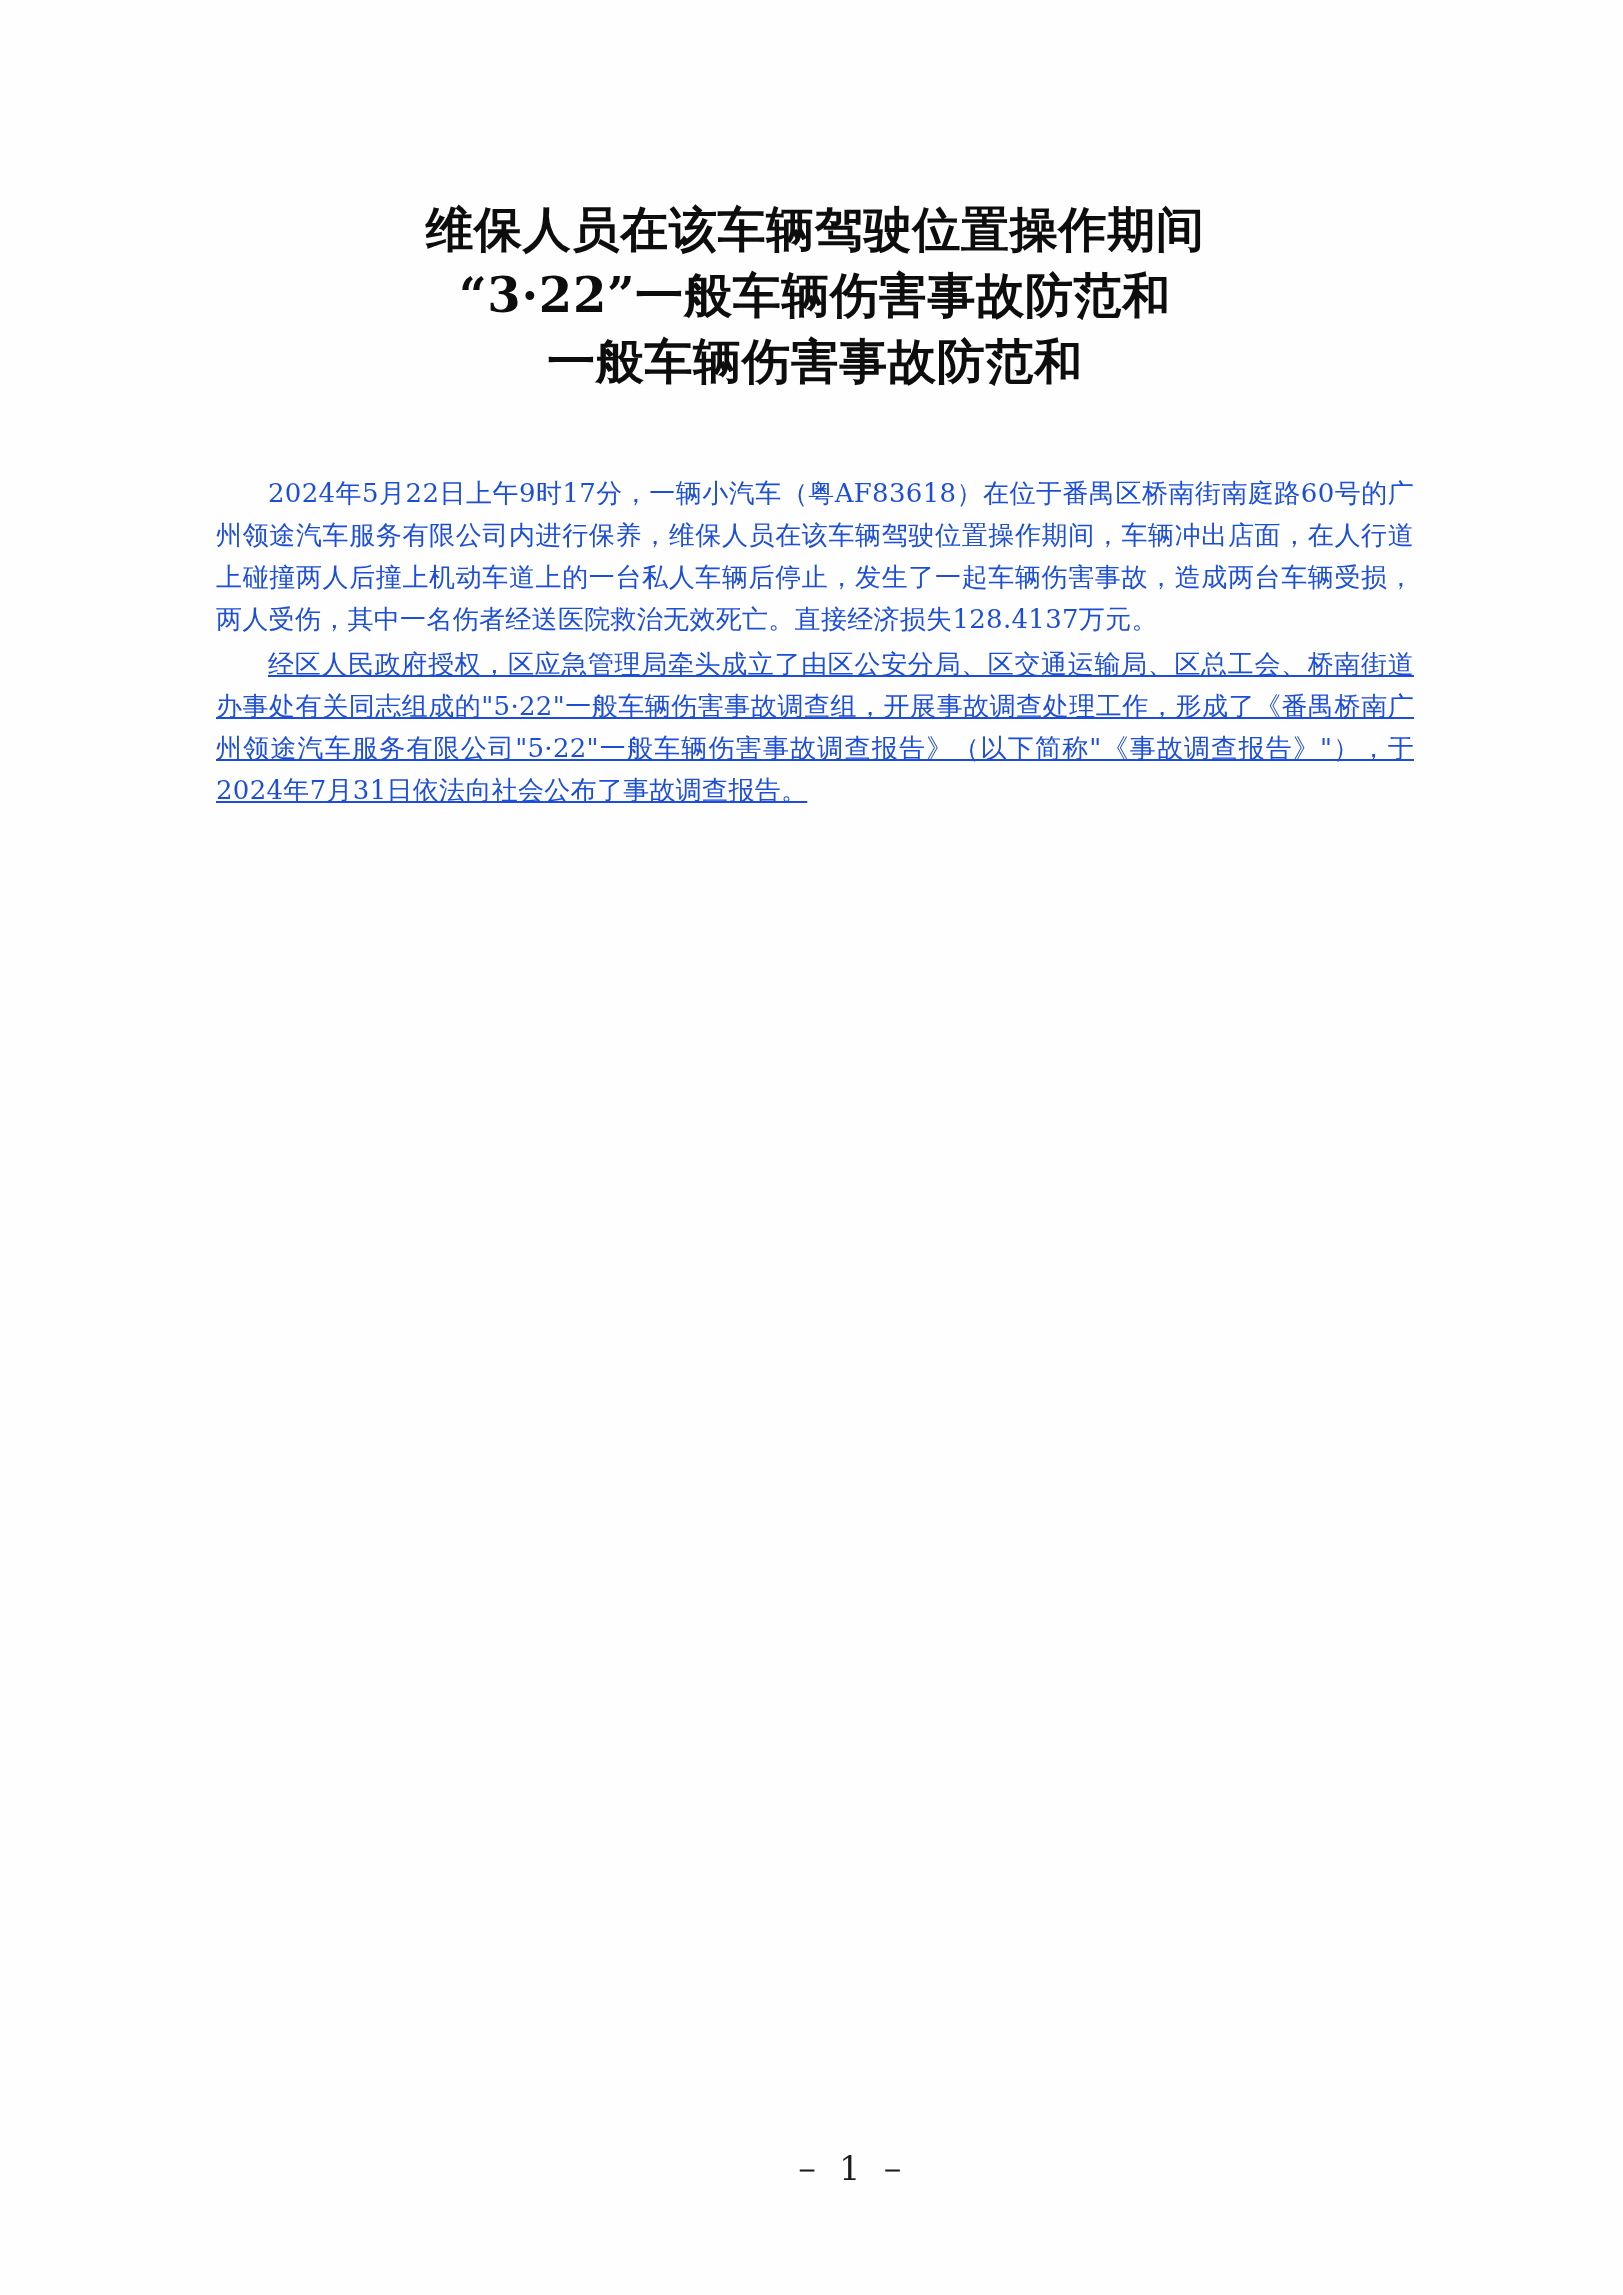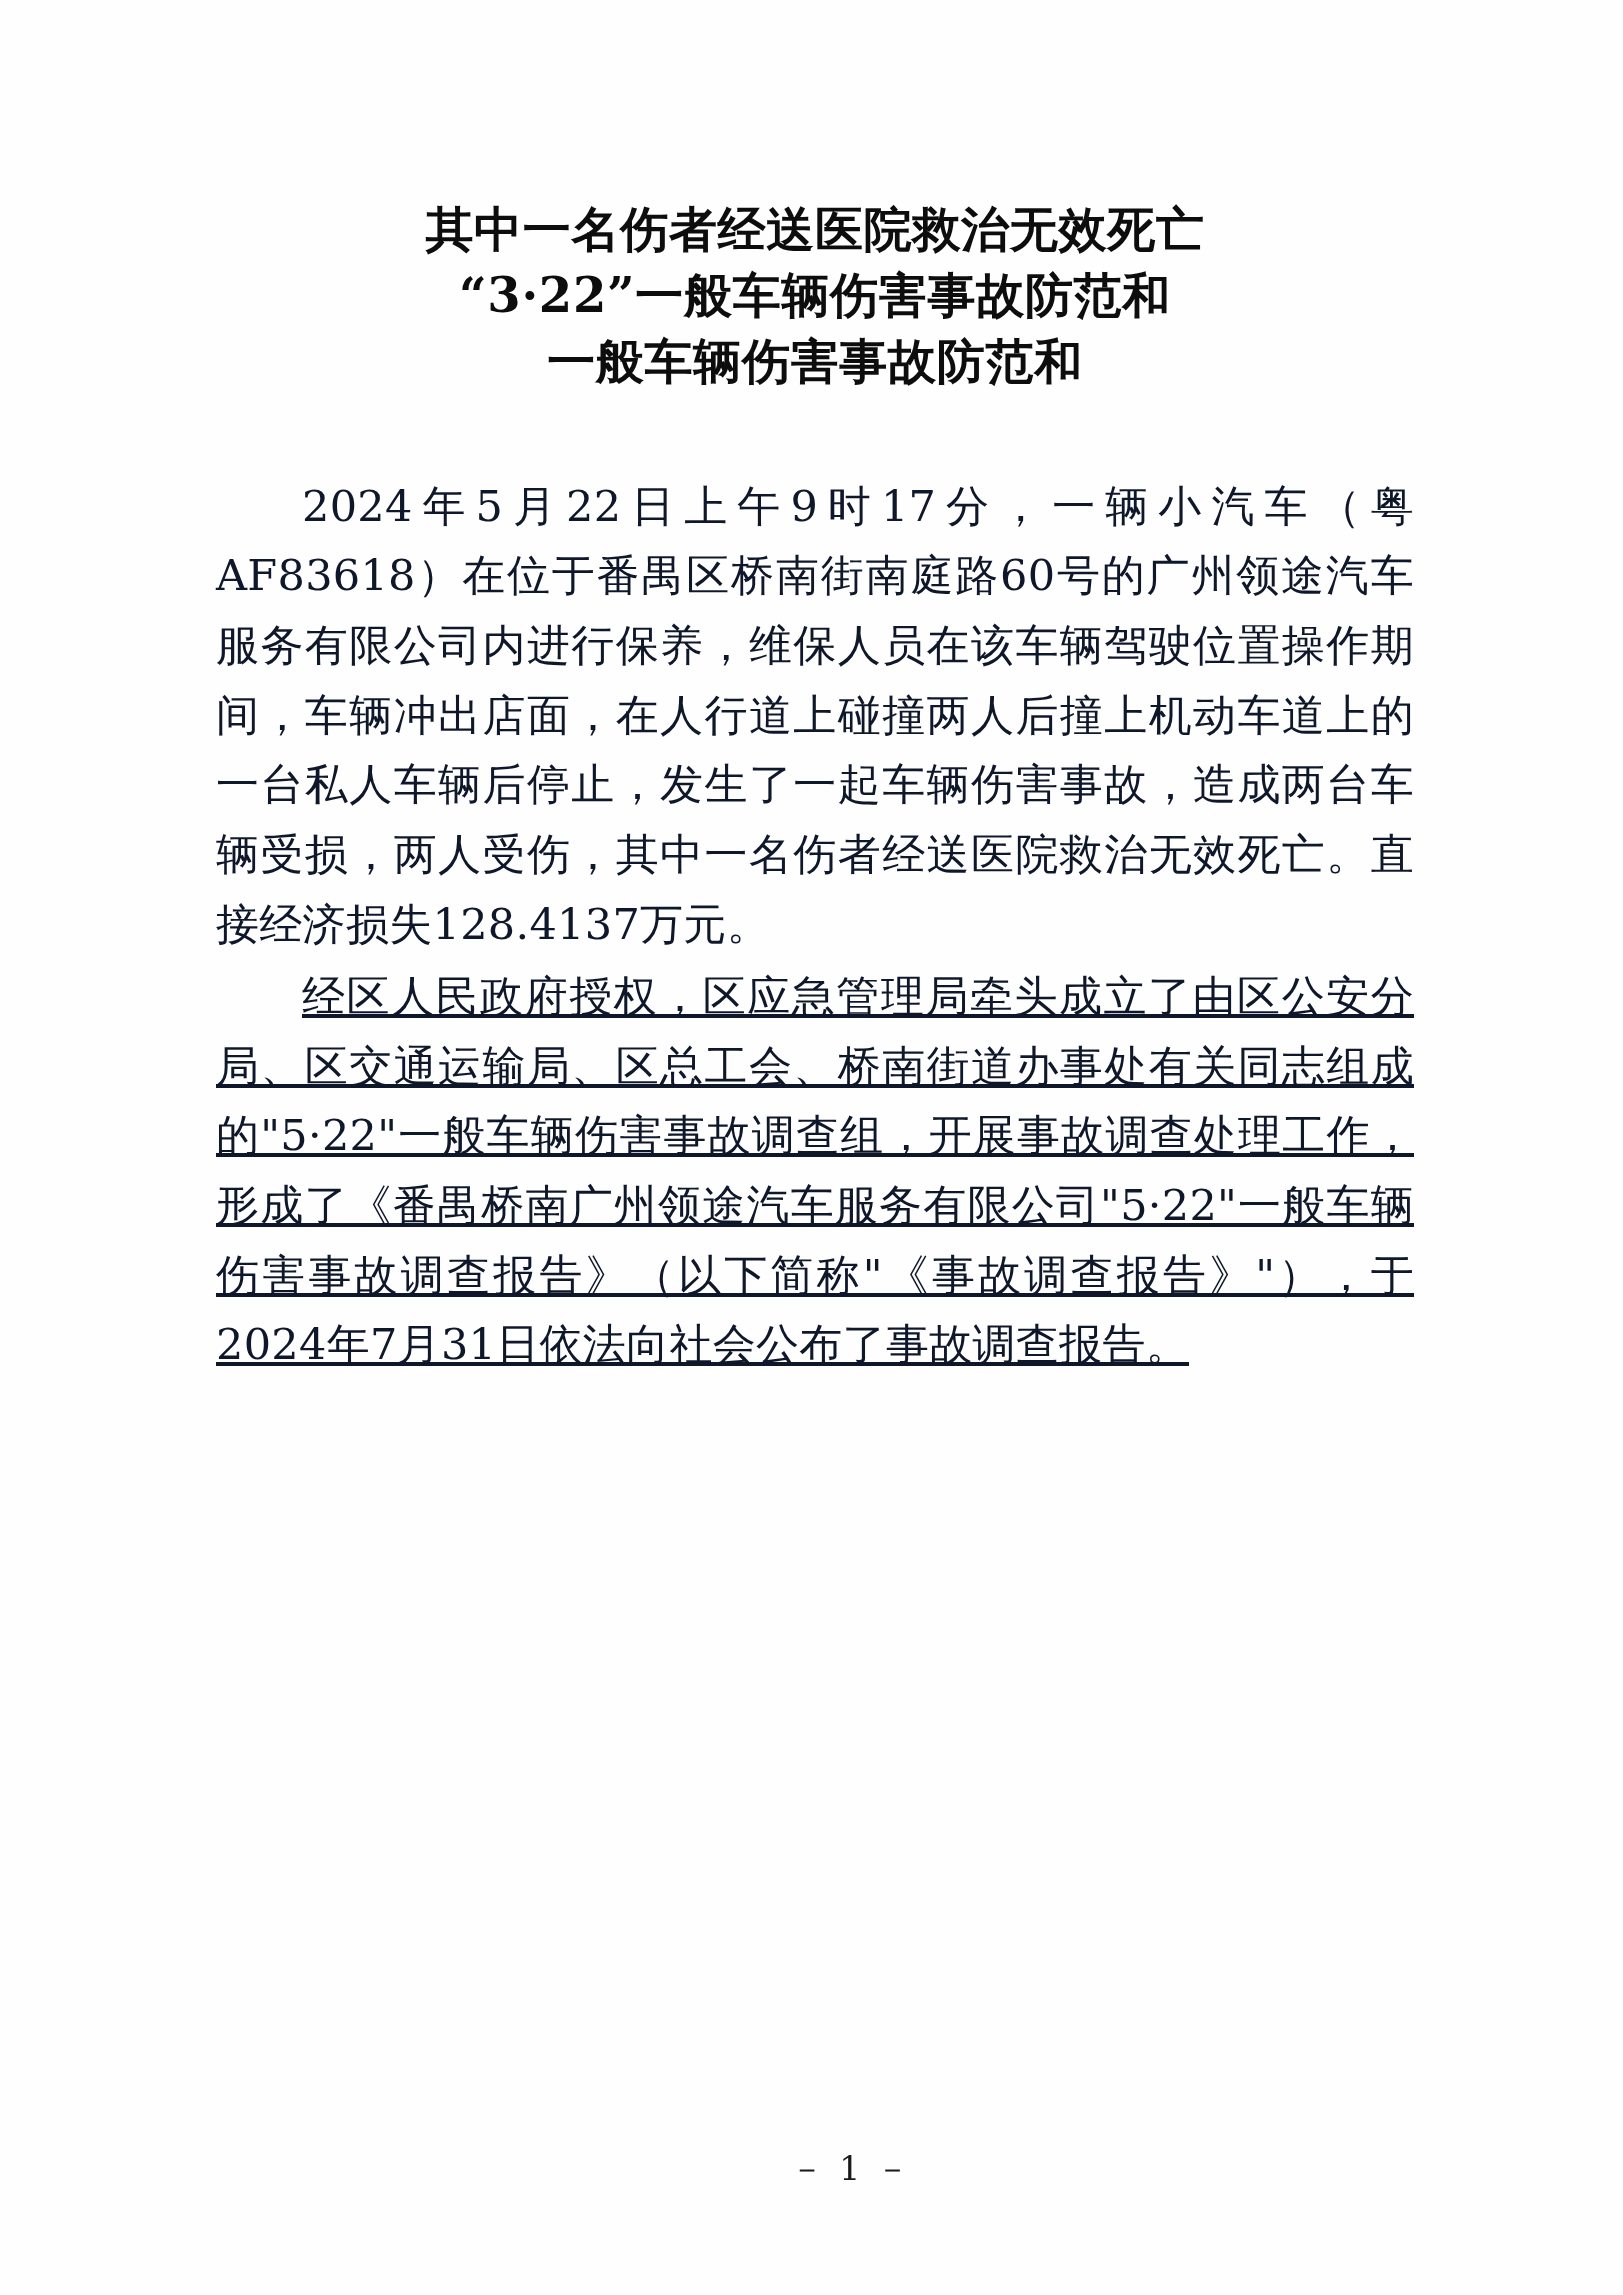--- a/index.html
+++ b/index.html
@@ -41,27 +41,27 @@
   }
   .doc-title .tline {
     display: block;
     white-space: nowrap;
   }
   .body-block {
     margin-top: 77px;
   }
   p.para {
     margin: 0 0 0 0;
-    font-size: 43px;
+    font-size: 26px;
     line-height: 1.62;
     text-align: justify;
     text-justify: inter-ideograph;
     text-indent: 2em;
     letter-spacing: 0.3px;
-    color: #0f172a;
+    color: #1d4ed8;
   }
   p.para + p.para {
     margin-top: 2.6px;
     text-decoration: underline;
   }
   .page-number {
     position: absolute;
     left: 0;
     right: 0;
     bottom: 103px;
@@ -75,21 +75,21 @@
     padding-left: 79px;
   }
 </style>
 </head>
 <body>
 
 <div class="page">
   <div class="content">
 
     <h1 class="doc-title">
-      <span class="tline">其中一名伤者经送医院救治无效死亡</span>
+      <span class="tline">维保人员在该车辆驾驶位置操作期间</span>
       <span class="tline">“3·22”一般车辆伤害事故防范和</span>
       <span class="tline">一般车辆伤害事故防范和</span>
     </h1>
 
     <div class="body-block">
       <p class="para">2024年5月22日上午9时17分，一辆小汽车（粤AF83618）在位于番禺区桥南街南庭路60号的广州领途汽车服务有限公司内进行保养，维保人员在该车辆驾驶位置操作期间，车辆冲出店面，在人行道上碰撞两人后撞上机动车道上的一台私人车辆后停止，发生了一起车辆伤害事故，造成两台车辆受损，两人受伤，其中一名伤者经送医院救治无效死亡。直接经济损失128.4137万元。</p>
       <p class="para">经区人民政府授权，区应急管理局牵头成立了由区公安分局、区交通运输局、区总工会、桥南街道办事处有关同志组成的"5·22"一般车辆伤害事故调查组，开展事故调查处理工作，形成了《番禺桥南广州领途汽车服务有限公司"5·22"一般车辆伤害事故调查报告》（以下简称"《事故调查报告》"），于2024年7月31日依法向社会公布了事故调查报告。</p>
     </div>
 
   </div>

